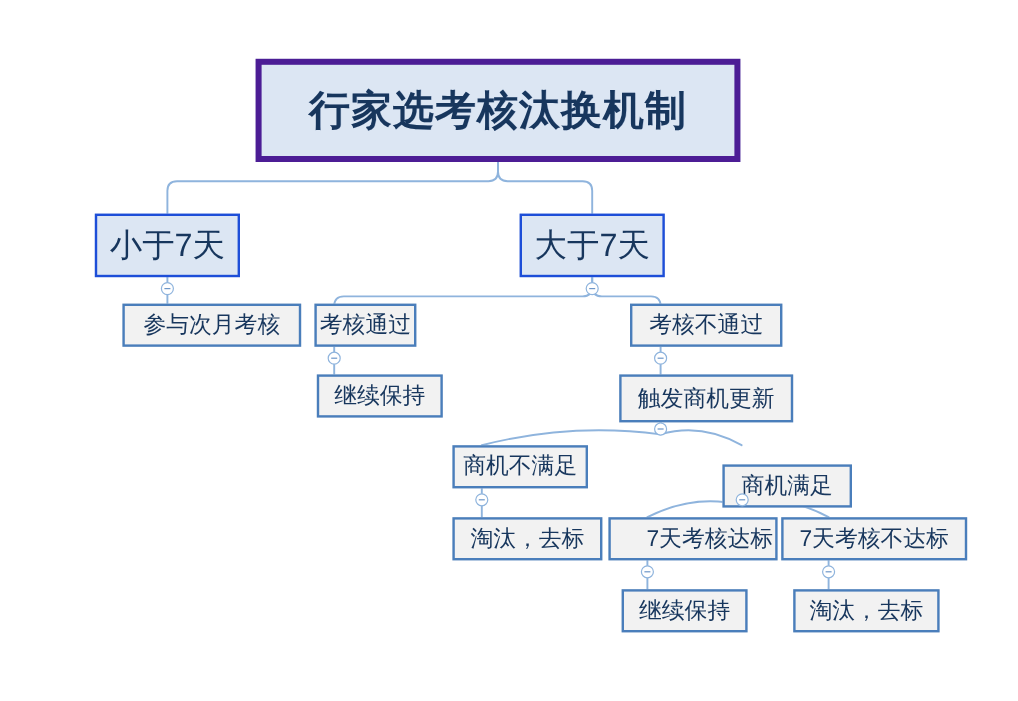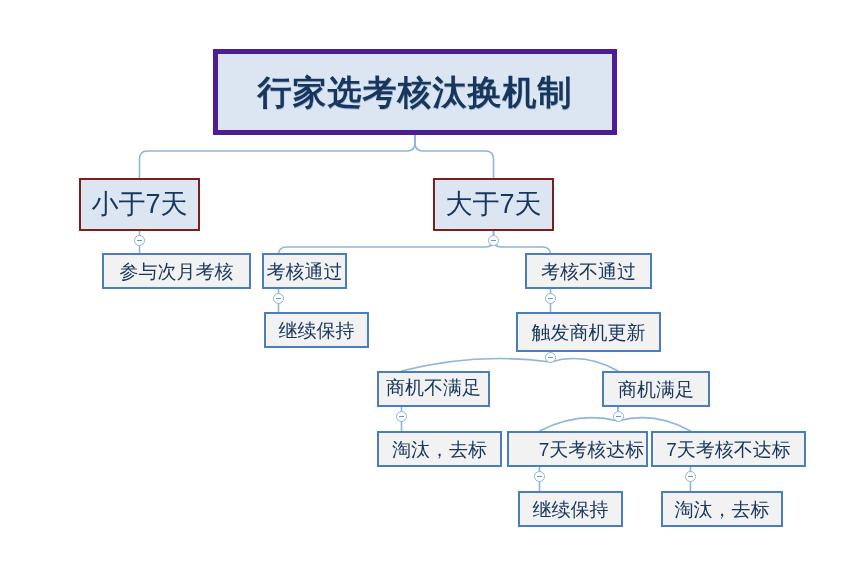--- a/index.html
+++ b/index.html
@@ -44,21 +44,21 @@
     border: 5px solid #4c1d95;
     font-size: 34px;
     font-weight: bold;
     letter-spacing: 1px;
     color: #17365D;
     text-shadow: 0.5px 0.5px 0 rgba(80,110,160,0.35);
   }
   
   .node.level-two {
     background: #DCE6F3;
-    border: 2px solid #7f1d1d;
+    border: 2px solid #1d4ed8;
     font-size: 27px;
     color: #17365D;
     font-weight: normal;
     align-items: center;
   }
   
   .node.level-plain {
     background: #F2F2F2;
     border: 2px solid #4A7EBB;
     font-size: 19px;
@@ -146,21 +146,21 @@
       </div>
       <div class="collapse-toggle" style="left: 545px; top: 352px;">
         <span class="bar"></span>
       </div>
       <div class="node level-plain" style="left: 339px; top: 371px; width: 113px; height: 36px; font-family: Liberation Mono, monospace;">
         <span class="node-label">商机不满足</span>
       </div>
       <div class="collapse-toggle" style="left: 396px; top: 411px;">
         <span class="bar"></span>
       </div>
-      <div class="node level-plain" style="left: 564px; top: 371px; width: 108px; height: 36px; align-items: center;">
+      <div class="node level-plain" style="left: 564px; top: 387px; width: 108px; height: 36px; align-items: center;">
         <span class="node-label">商机满足</span>
       </div>
       <div class="collapse-toggle" style="left: 612.5px; top: 411px;">
         <span class="bar"></span>
       </div>
       <div class="node level-plain" style="left: 339px; top: 431px; width: 125px; height: 36px;">
         <span class="node-label">淘汰，去标</span>
       </div>
       <div class="node level-plain" style="left: 469px; top: 431px; width: 141px; height: 36px; padding-left: 28px;">
         <span class="node-label">7天考核达标</span>

